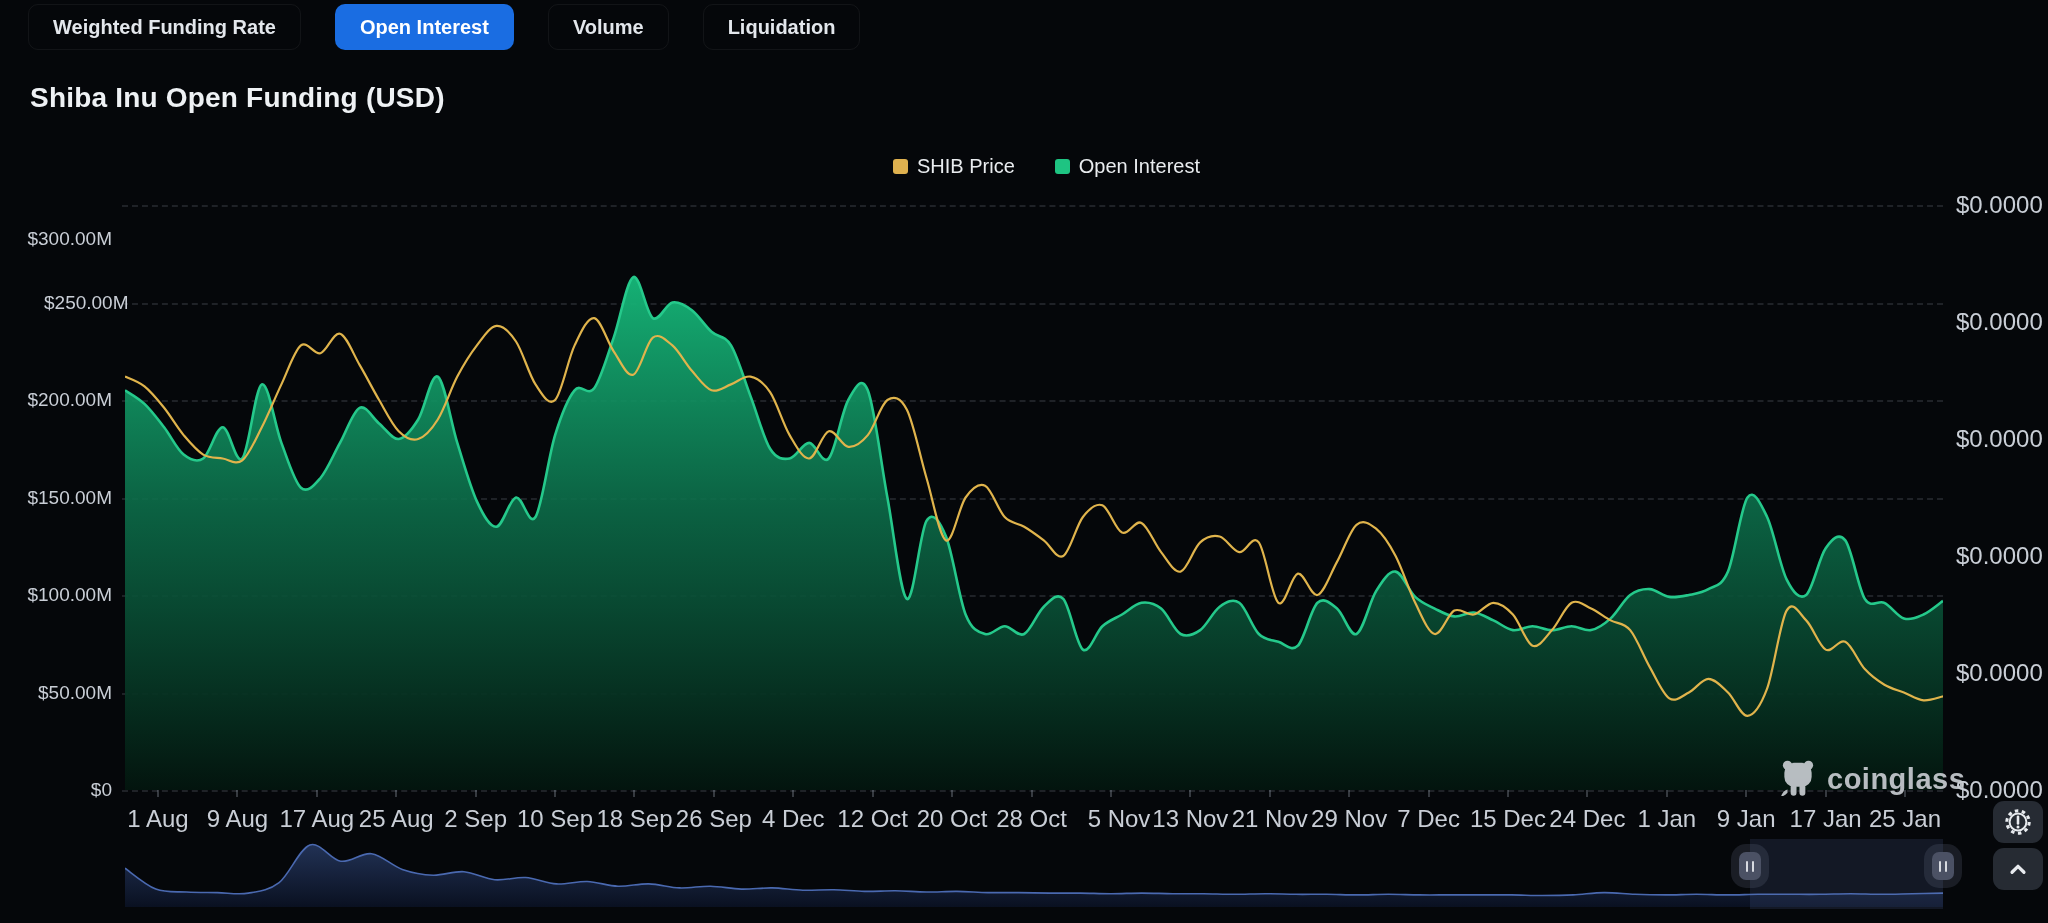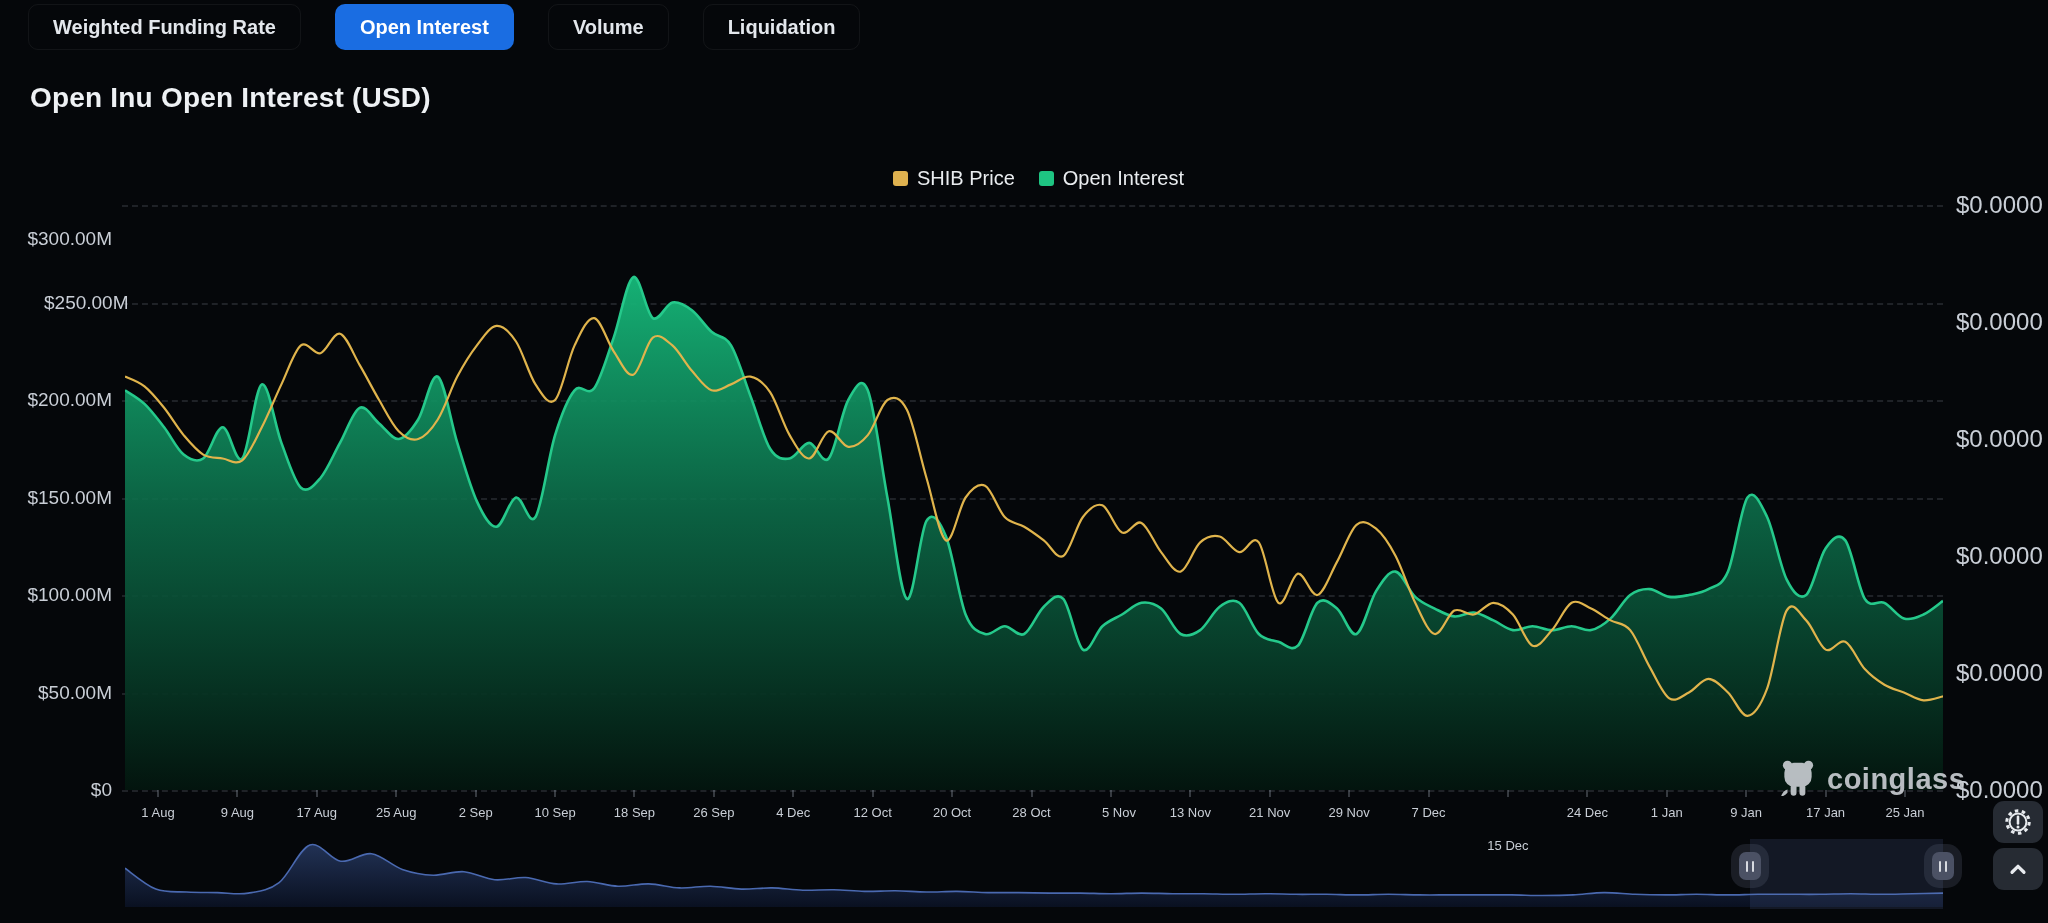--- a/index.html
+++ b/index.html
@@ -14,30 +14,30 @@
   #tab-bar{position:absolute; left:28px; top:3px; display:flex; gap:34px; align-items:center; height:48px;}
   .tab{display:inline-flex; align-items:center; justify-content:center; height:46px; padding:0 24px;
        border-radius:10px; font-weight:700; font-size:20px; color:#e3e7ec; cursor:pointer;
        border:1px solid rgba(255,255,255,0.055); background:transparent; white-space:nowrap;}
   .tab.active{background:var(--blue); color:#ffffff; border-color:transparent;}
 
   
   #page-title{position:absolute; left:30px; top:82px; font-size:28px; font-weight:700; color:var(--text1); letter-spacing:.2px;}
 
   
-  #legend{position:absolute; left:893px; top:167px; display:flex; gap:24px; align-items:center;justify-content:space-between;}
+  #legend{position:absolute; left:893px; top:155px; display:flex; gap:40px; align-items:center;justify-content:space-between;}
   .legend-item{display:flex; align-items:center; gap:9px; cursor:pointer;}
   .legend-swatch{width:15px; height:15px; border-radius:3px; display:inline-block;}
   .legend-label{font-size:20px; color:#e9ecef; font-weight:400;}
 
   
   .grid-line{position:absolute; left:122px; width:1821px; height:0; border-top:2px dashed rgba(168,178,192,0.16);}
   .y-label-left{position:absolute; left:0; width:112px; text-align:right; font-size:19px; color:var(--text2); transform:translateY(-50%);}
   .y-label-right{position:absolute; left:1956px; font-size:24px; color:var(--text2); transform:translateY(-50%);}
-  .x-label{position:absolute; top:805px; font-size:13px; color:var(--text2); transform:translateX(-50%); white-space:nowrap;}
+  .x-label{position:absolute; top:805px; font-size:24px; color:var(--text2); transform:translateX(-50%); white-space:nowrap;}
   .x-tick{position:absolute; top:790px; width:2px; height:7px; background:rgba(168,178,192,0.30);}
 
   
   #main-chart{position:absolute; left:125px; top:205px;}
   #nav-chart{position:absolute; left:125px; top:841px;}
 
   
   #nav-selection{position:absolute; top:839px; height:70px; background:rgba(96,118,180,0.16);}
   .nav-handle{position:absolute; width:22px; height:28px; border-radius:7px; background:#4b5164;
               box-shadow:0 0 0 8px rgba(110,120,145,0.20); display:flex; align-items:center; justify-content:center; gap:4px; cursor:ew-resize;}
@@ -56,21 +56,21 @@
 </head>
 <body>
 
 <nav id="tab-bar">
     <button class="tab">Weighted Funding Rate</button>
     <button class="tab active">Open Interest</button>
     <button class="tab">Volume</button>
     <button class="tab">Liquidation</button>
   </nav>
 
-<h1 id="page-title">Open Inu Open Interest (USD)</h1>
+<h1 id="page-title">Shiba Inu Open Funding (USD)</h1>
 
 <div id="legend">
     <div class="legend-item">
       <span class="legend-swatch" style="background: rgb(223, 177, 79);"></span>
       <span class="legend-label">SHIB Price</span>
     </div>
     <div class="legend-item">
       <span class="legend-swatch" style="background: rgb(30, 196, 130);"></span>
       <span class="legend-label">Open Interest</span>
     </div>
@@ -124,21 +124,21 @@
     <div class="x-label" style="left: 1119px;">5 Nov</div>
     <div class="x-tick" style="left: 1109.91px;"></div>
     <div class="x-label" style="left: 1190.32px;">13 Nov</div>
     <div class="x-tick" style="left: 1189.32px;"></div>
     <div class="x-label" style="left: 1269.73px;">21 Nov</div>
     <div class="x-tick" style="left: 1268.73px;"></div>
     <div class="x-label" style="left: 1349.14px;">29 Nov</div>
     <div class="x-tick" style="left: 1348.14px;"></div>
     <div class="x-label" style="left: 1428.55px;">7 Dec</div>
     <div class="x-tick" style="left: 1427.55px;"></div>
-    <div class="x-label" style="left: 1507.95px; margin-top: 33px;">15 Dec</div>
+    <div class="x-label" style="left: 1507.95px;">15 Dec</div>
     <div class="x-tick" style="left: 1506.95px;"></div>
     <div class="x-label" style="left: 1587.36px;">24 Dec</div>
     <div class="x-tick" style="left: 1586.36px;"></div>
     <div class="x-label" style="left: 1666.77px;">1 Jan</div>
     <div class="x-tick" style="left: 1665.77px;"></div>
     <div class="x-label" style="left: 1746.18px;">9 Jan</div>
     <div class="x-tick" style="left: 1745.18px;"></div>
     <div class="x-label" style="left: 1825.59px;">17 Jan</div>
     <div class="x-tick" style="left: 1824.59px;"></div>
     <div class="x-label" style="left: 1905px; text-align: center;">25 Jan</div>

